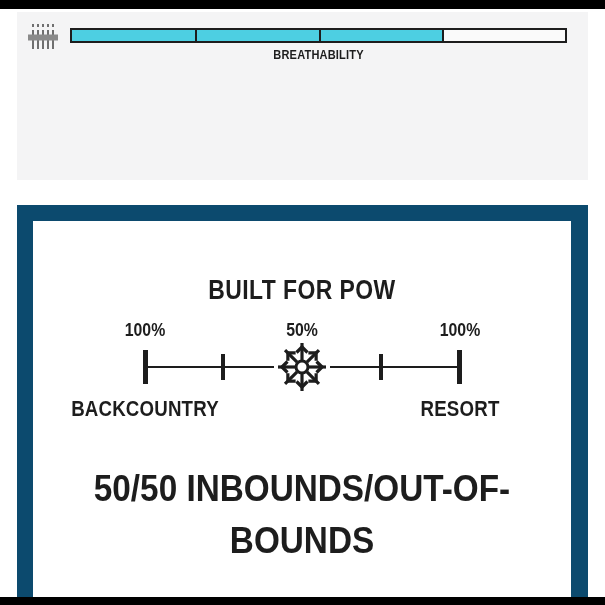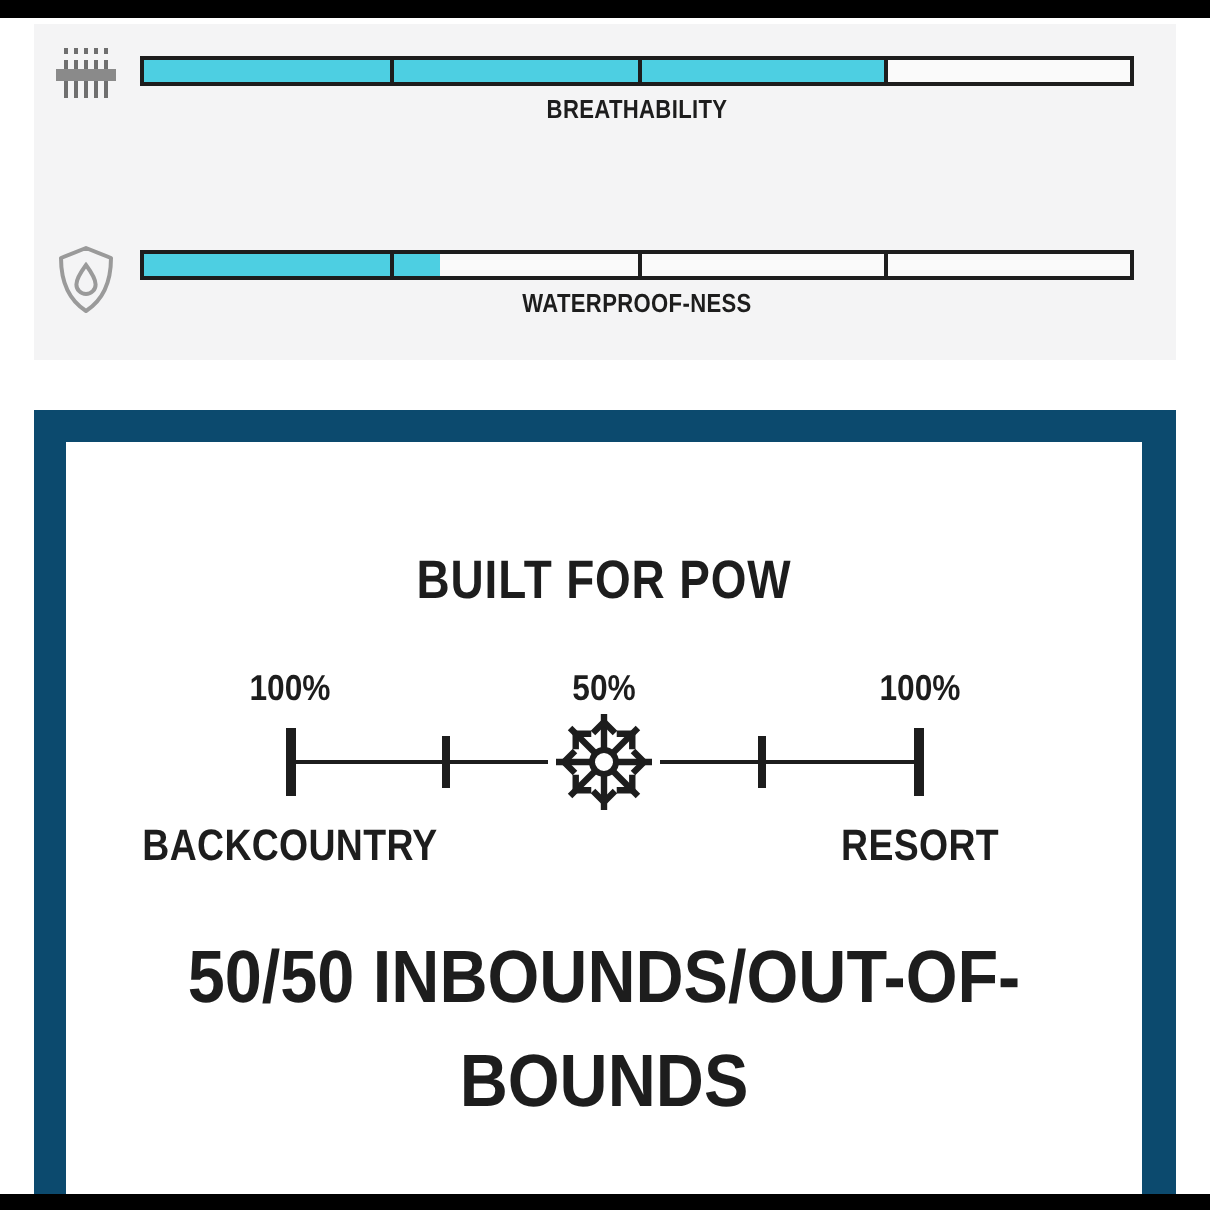--- a/index.html
+++ b/index.html
@@ -27,21 +27,21 @@
   .bar-label { margin-top:4px; text-align:center; font-size:13px; font-weight:700;
     letter-spacing:.2px; transform:scaleX(.85); transform-origin:center; }
 
   
   .pow-section { position:absolute; left:17px; top:205px; width:571px; height:392px;
     background:#0c4a6e; }
   .pow-card { position:absolute; left:16px; top:16px; width:538px; bottom:0; background:#ffffff; }
   .pow-title { position:absolute; top:54px; left:0; right:0; text-align:center;
     font-size:27px; font-weight:800; letter-spacing:.5px; transform:scaleX(.85); }
 
-  .scale { position:absolute; top:97px; left:0; right:0; margin:16px auto; width:315px; height:110px; }
+  .scale { position:absolute; top:97px; left:0; right:0; margin:2px auto; width:315px; height:110px; }
   .scale-value { position:absolute; top:0; transform:translateX(-50%) scaleX(.88);
     font-size:18px; font-weight:600; white-space:nowrap; }
   .sv-left { left:0; } .sv-center { left:50%; } .sv-right { left:100%; }
   .scale-line { position:absolute; top:46px; left:0; right:0; height:2px; background:#1d1d1d; }
   .tick { position:absolute; background:#1d1d1d; }
   .tick-end { top:30px; height:34px; width:5px; }
   .tick-end.left { left:-2px; } .tick-end.right { right:-2px; }
   .tick-mid { top:34px; height:26px; width:4px; transform:translateX(-50%); }
   .tm-25 { left:25%; } .tm-75 { left:75%; }
   .snowflake-wrap { position:absolute; left:50%; top:19px; transform:translateX(-50%);
@@ -75,35 +75,20 @@
       <div class="bar">
         <div class="bar-fill" style="width: 75%;"></div>
         <i class="divider d25"></i>
         <i class="divider d50"></i>
         <i class="divider d75"></i>
       </div>
       <div class="bar-label">BREATHABILITY</div>
     </div>
 
 
-    <div class="rating-row row-3">
-      <span class="row-icon">
-        <svg width="32" height="36" viewBox="0 0 32 36" fill="none" stroke="#9a9a9a" stroke-width="2">
-          <path d="M16 2 L28.5 7 C28.5 19.5 24.5 28 16 33.5 C7.5 28 3.5 19.5 3.5 7 Z" stroke-linejoin="round"></path>
-          <path d="M16 10.5 C18.8 14.3 20.8 17.3 20.8 20.2 A4.8 4.8 0 0 1 11.2 20.2 C11.2 17.3 13.2 14.3 16 10.5 Z"></path>
-        </svg>
-      </span>
-      <div class="bar">
-        <div class="bar-fill" style="width: 30%;"></div>
-        <i class="divider d25"></i>
-        <i class="divider d50"></i>
-        <i class="divider d75"></i>
-      </div>
-      <div class="bar-label">WATERPROOF-NESS</div>
-    </div>
   </section>
 
   <section class="pow-section">
     <div class="pow-card">
       <h2 class="pow-title">BUILT FOR POW</h2>
 
       <div class="scale">
         <span class="scale-value sv-left">100%</span>
         <span class="scale-value sv-center">50%</span>
         <span class="scale-value sv-right">100%</span>

